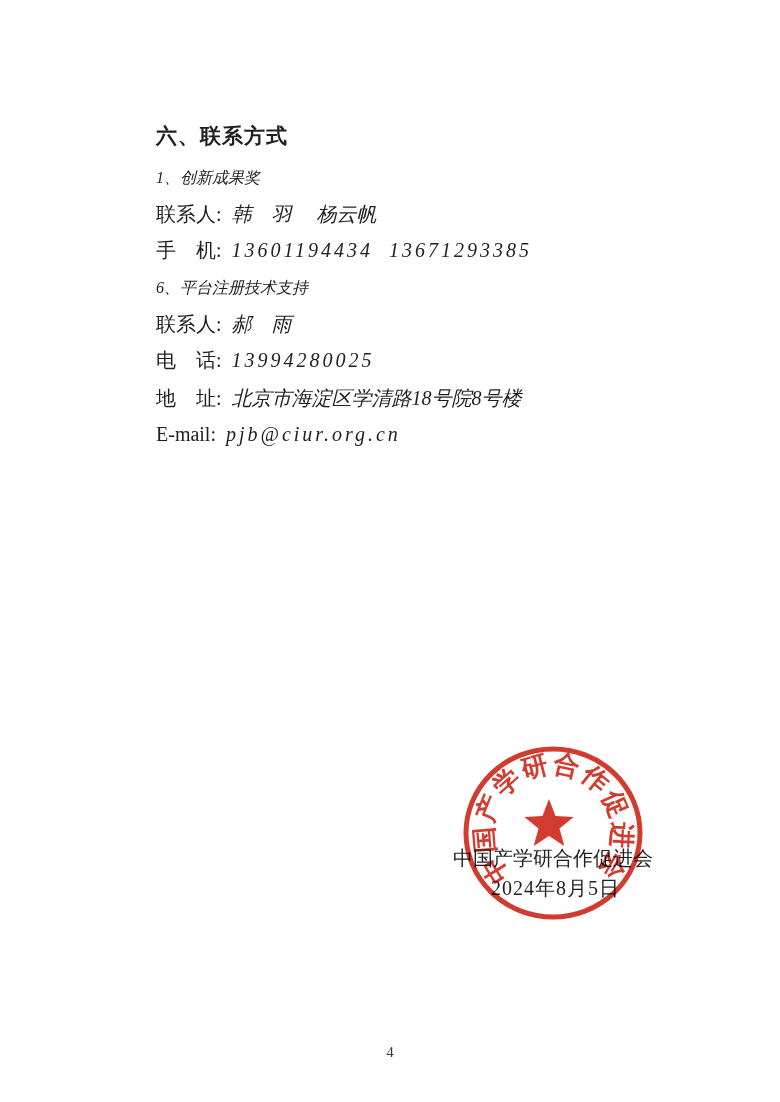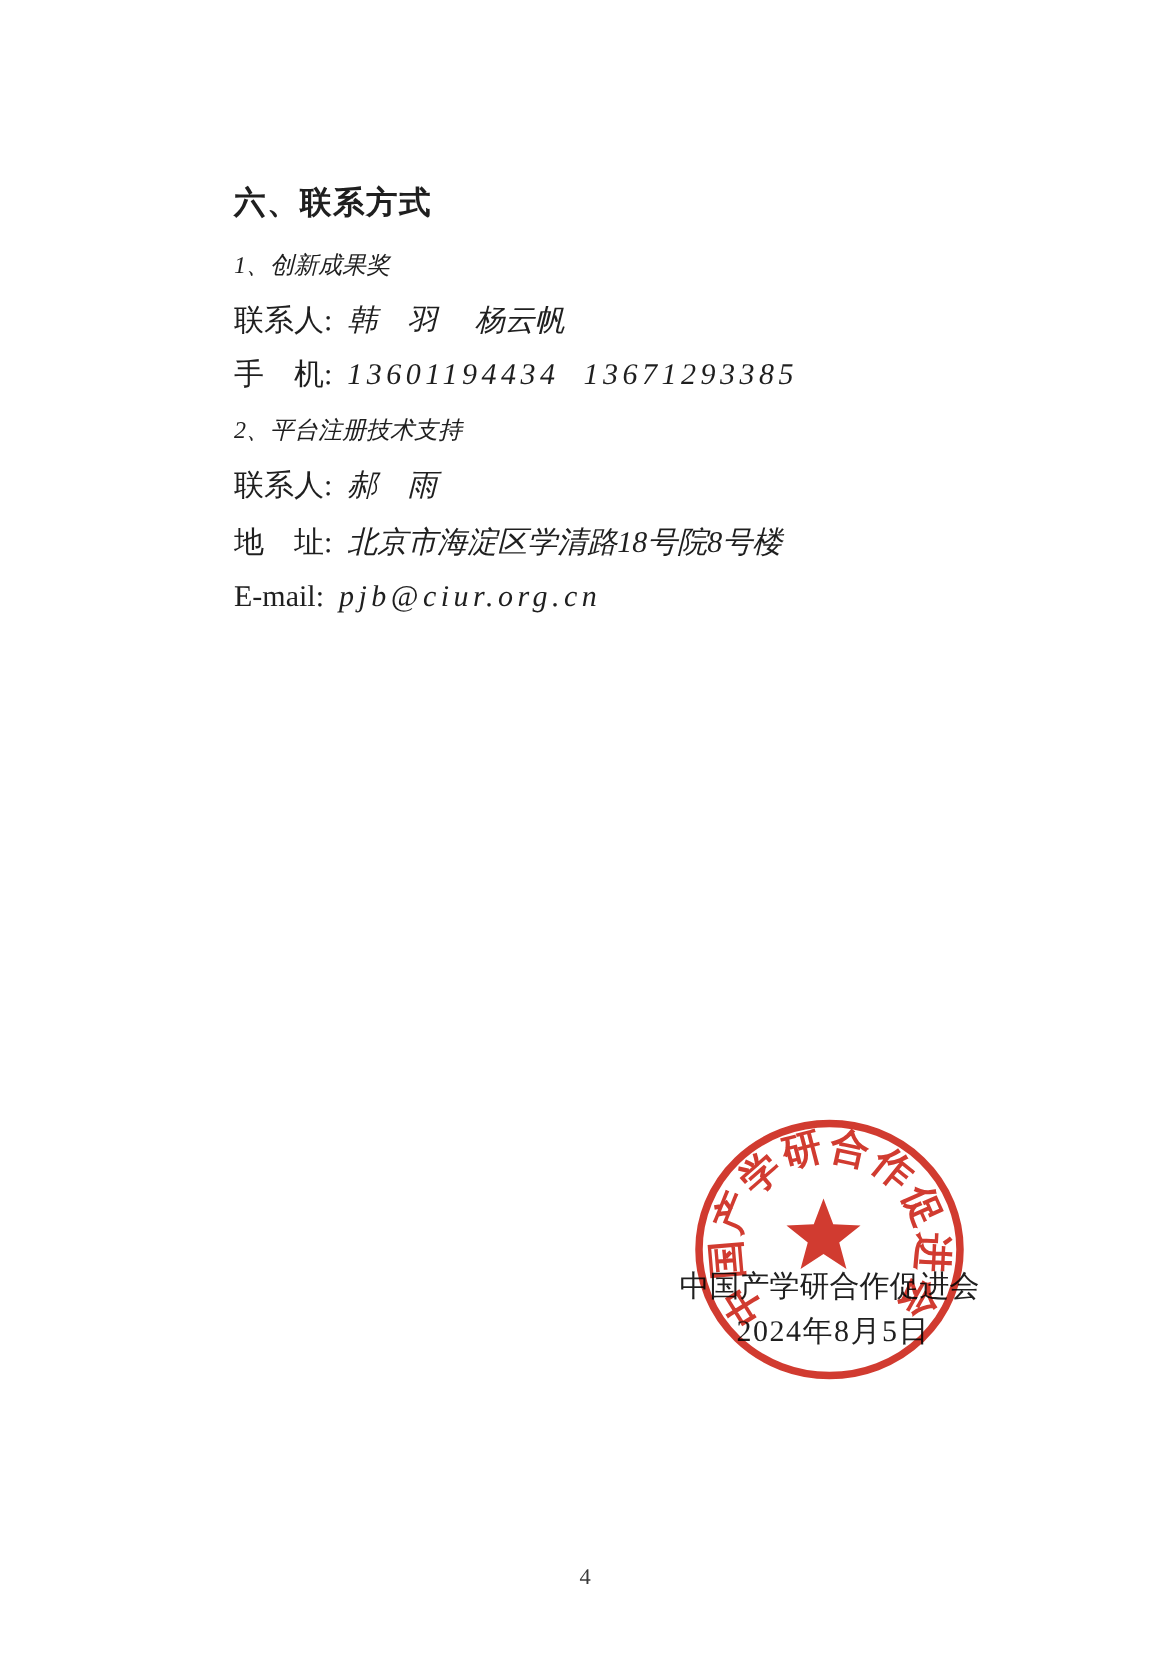--- a/index.html
+++ b/index.html
@@ -93,22 +93,23 @@
     <h1 class="heading">六、联系方式</h1>
 
     <div class="sec">
       <div class="sec-title">1、创新成果奖</div>
       <div class="line"><span class="label">联系人:</span><span class="value">韩　羽　 杨云帆</span></div>
       <div class="line"><span class="label">手　机:</span><span class="value num">13601194434  13671293385</span></div>
     </div>
 
 
     <div class="sec">
-      <div class="sec-title">2、平台注册技术支持</div>
+      <div class="sec-title">6、平台注册技术支持</div>
       <div class="line"><span class="label">联系人:</span><span class="value">郝　雨</span></div>
+      <div class="line"><span class="label">电　话:</span><span class="value num">13994280025</span></div>
     </div>
 
 
     <div class="sec">
       <div class="line"><span class="label">地　址:</span><span class="value">北京市海淀区学清路18号院8号楼</span></div>
       <div class="line"><span class="label">E-mail:</span><span class="value num">pjb@ciur.org.cn</span></div>
     </div>
   </div>
 
   <div class="sig-org">中国产学研合作促进会</div>

